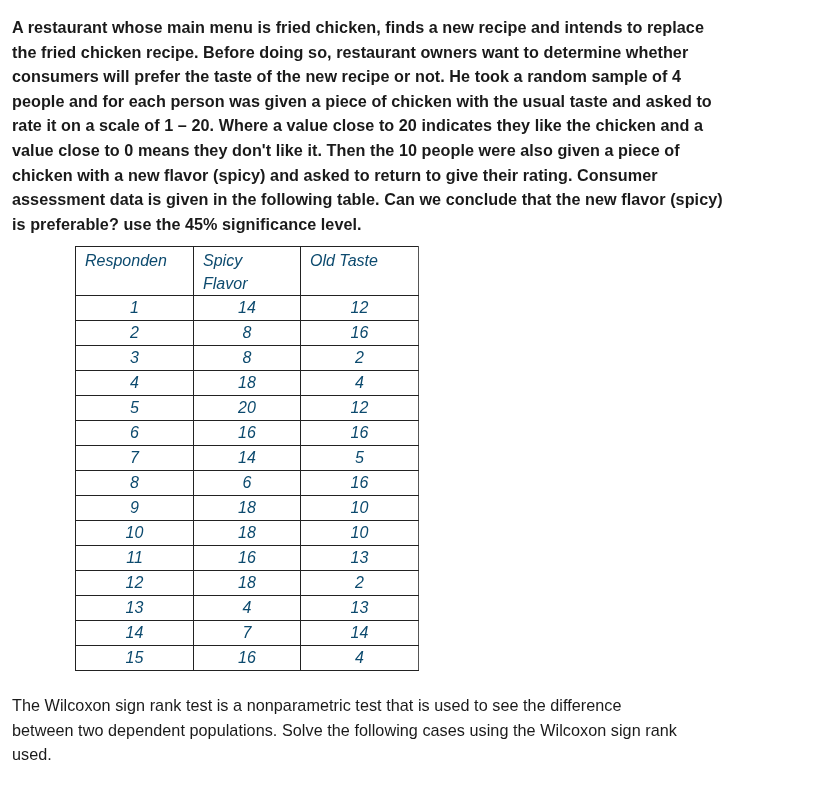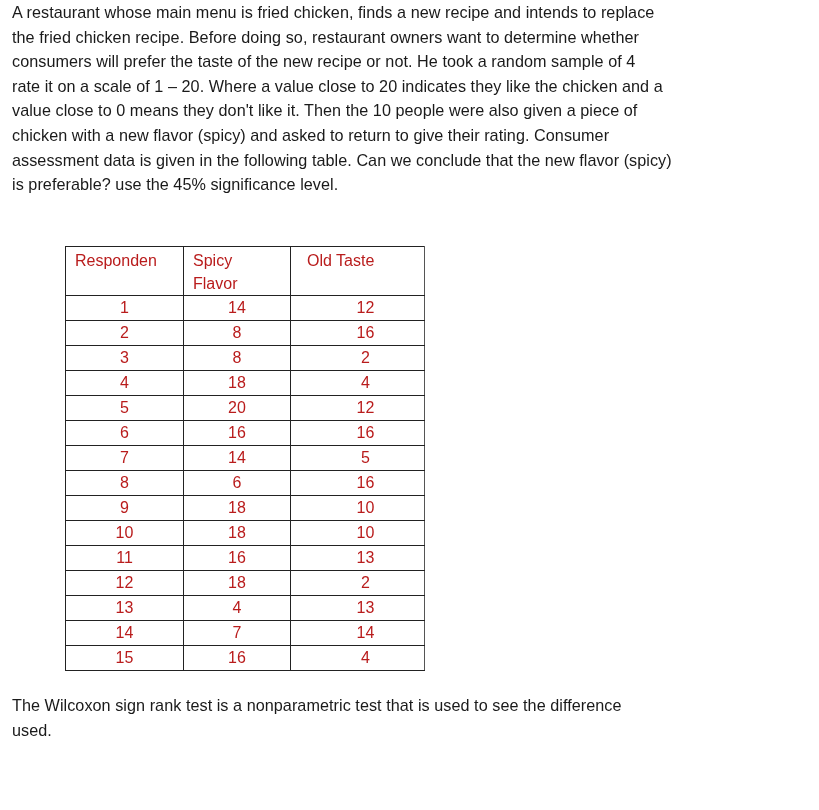--- a/index.html
+++ b/index.html
@@ -20,30 +20,31 @@
       left: 12px;
       margin: 0;
       font-size: 16.2px;
       line-height: 24.6px;
       letter-spacing: 0.05px;
     }
     .para .line {
       display: block;
       white-space: nowrap;
     }
-    #intro { top: 0; }
+    #intro { top: 15px; font-weight: bold; }
     #outro { top: 693px; }
 
     table.data {
       position: absolute;
-      left: 65px;
+      left: 75px;
       top: 246px;
       border-collapse: collapse;
       font-size: 16px;
-      color: #b91c1c;
+      color: #0c4a6e;
+      font-style: italic;
     }
     table.data th,
     table.data td {
       border: 1px solid #222;
       padding: 0;
     }
     table.data th {
       font-weight: normal;
       text-align: left;
       vertical-align: top;
@@ -59,30 +60,30 @@
     }
     table.data .col0 { width: 117px; }
     table.data .col1 { width: 106px; }
     table.data .col2 { width: 117px; }
     table.data th.col2, table.data td.col2,
     table.data th.col1, table.data td.col1 {
       border-left-color: #555;
     }
     table.data th.col2, table.data td.col2 {
       border-right-color: #555;
-      padding-left: 16px;
     }
   </style>
 </head>
 <body>
 
 <p class="para" id="intro">
   <span class="line">A restaurant whose main menu is fried chicken, finds a new recipe and intends to replace</span>
   <span class="line">the fried chicken recipe. Before doing so, restaurant owners want to determine whether</span>
   <span class="line">consumers will prefer the taste of the new recipe or not. He took a random sample of 4</span>
+  <span class="line">people and for each person was given a piece of chicken with the usual taste and asked to</span>
   <span class="line">rate it on a scale of 1 – 20. Where a value close to 20 indicates they like the chicken and a</span>
   <span class="line">value close to 0 means they don't like it. Then the 10 people were also given a piece of</span>
   <span class="line">chicken with a new flavor (spicy) and asked to return to give their rating. Consumer</span>
   <span class="line">assessment data is given in the following table. Can we conclude that the new flavor (spicy)</span>
   <span class="line">is preferable? use the 45% significance level.</span>
 </p>
 
 <table class="data">
   <thead>
     <tr>
@@ -172,14 +173,15 @@
     <tr>
       <td class="col0">15</td>
       <td class="col1">16</td>
       <td class="col2">4</td>
     </tr>
   </tbody>
 </table>
 
 <p class="para" id="outro">
   <span class="line">The Wilcoxon sign rank test is a nonparametric test that is used to see the difference</span>
+  <span class="line">between two dependent populations. Solve the following cases using the Wilcoxon sign rank</span>
   <span class="line">used.</span>
 </p>
 
 </body></html>

